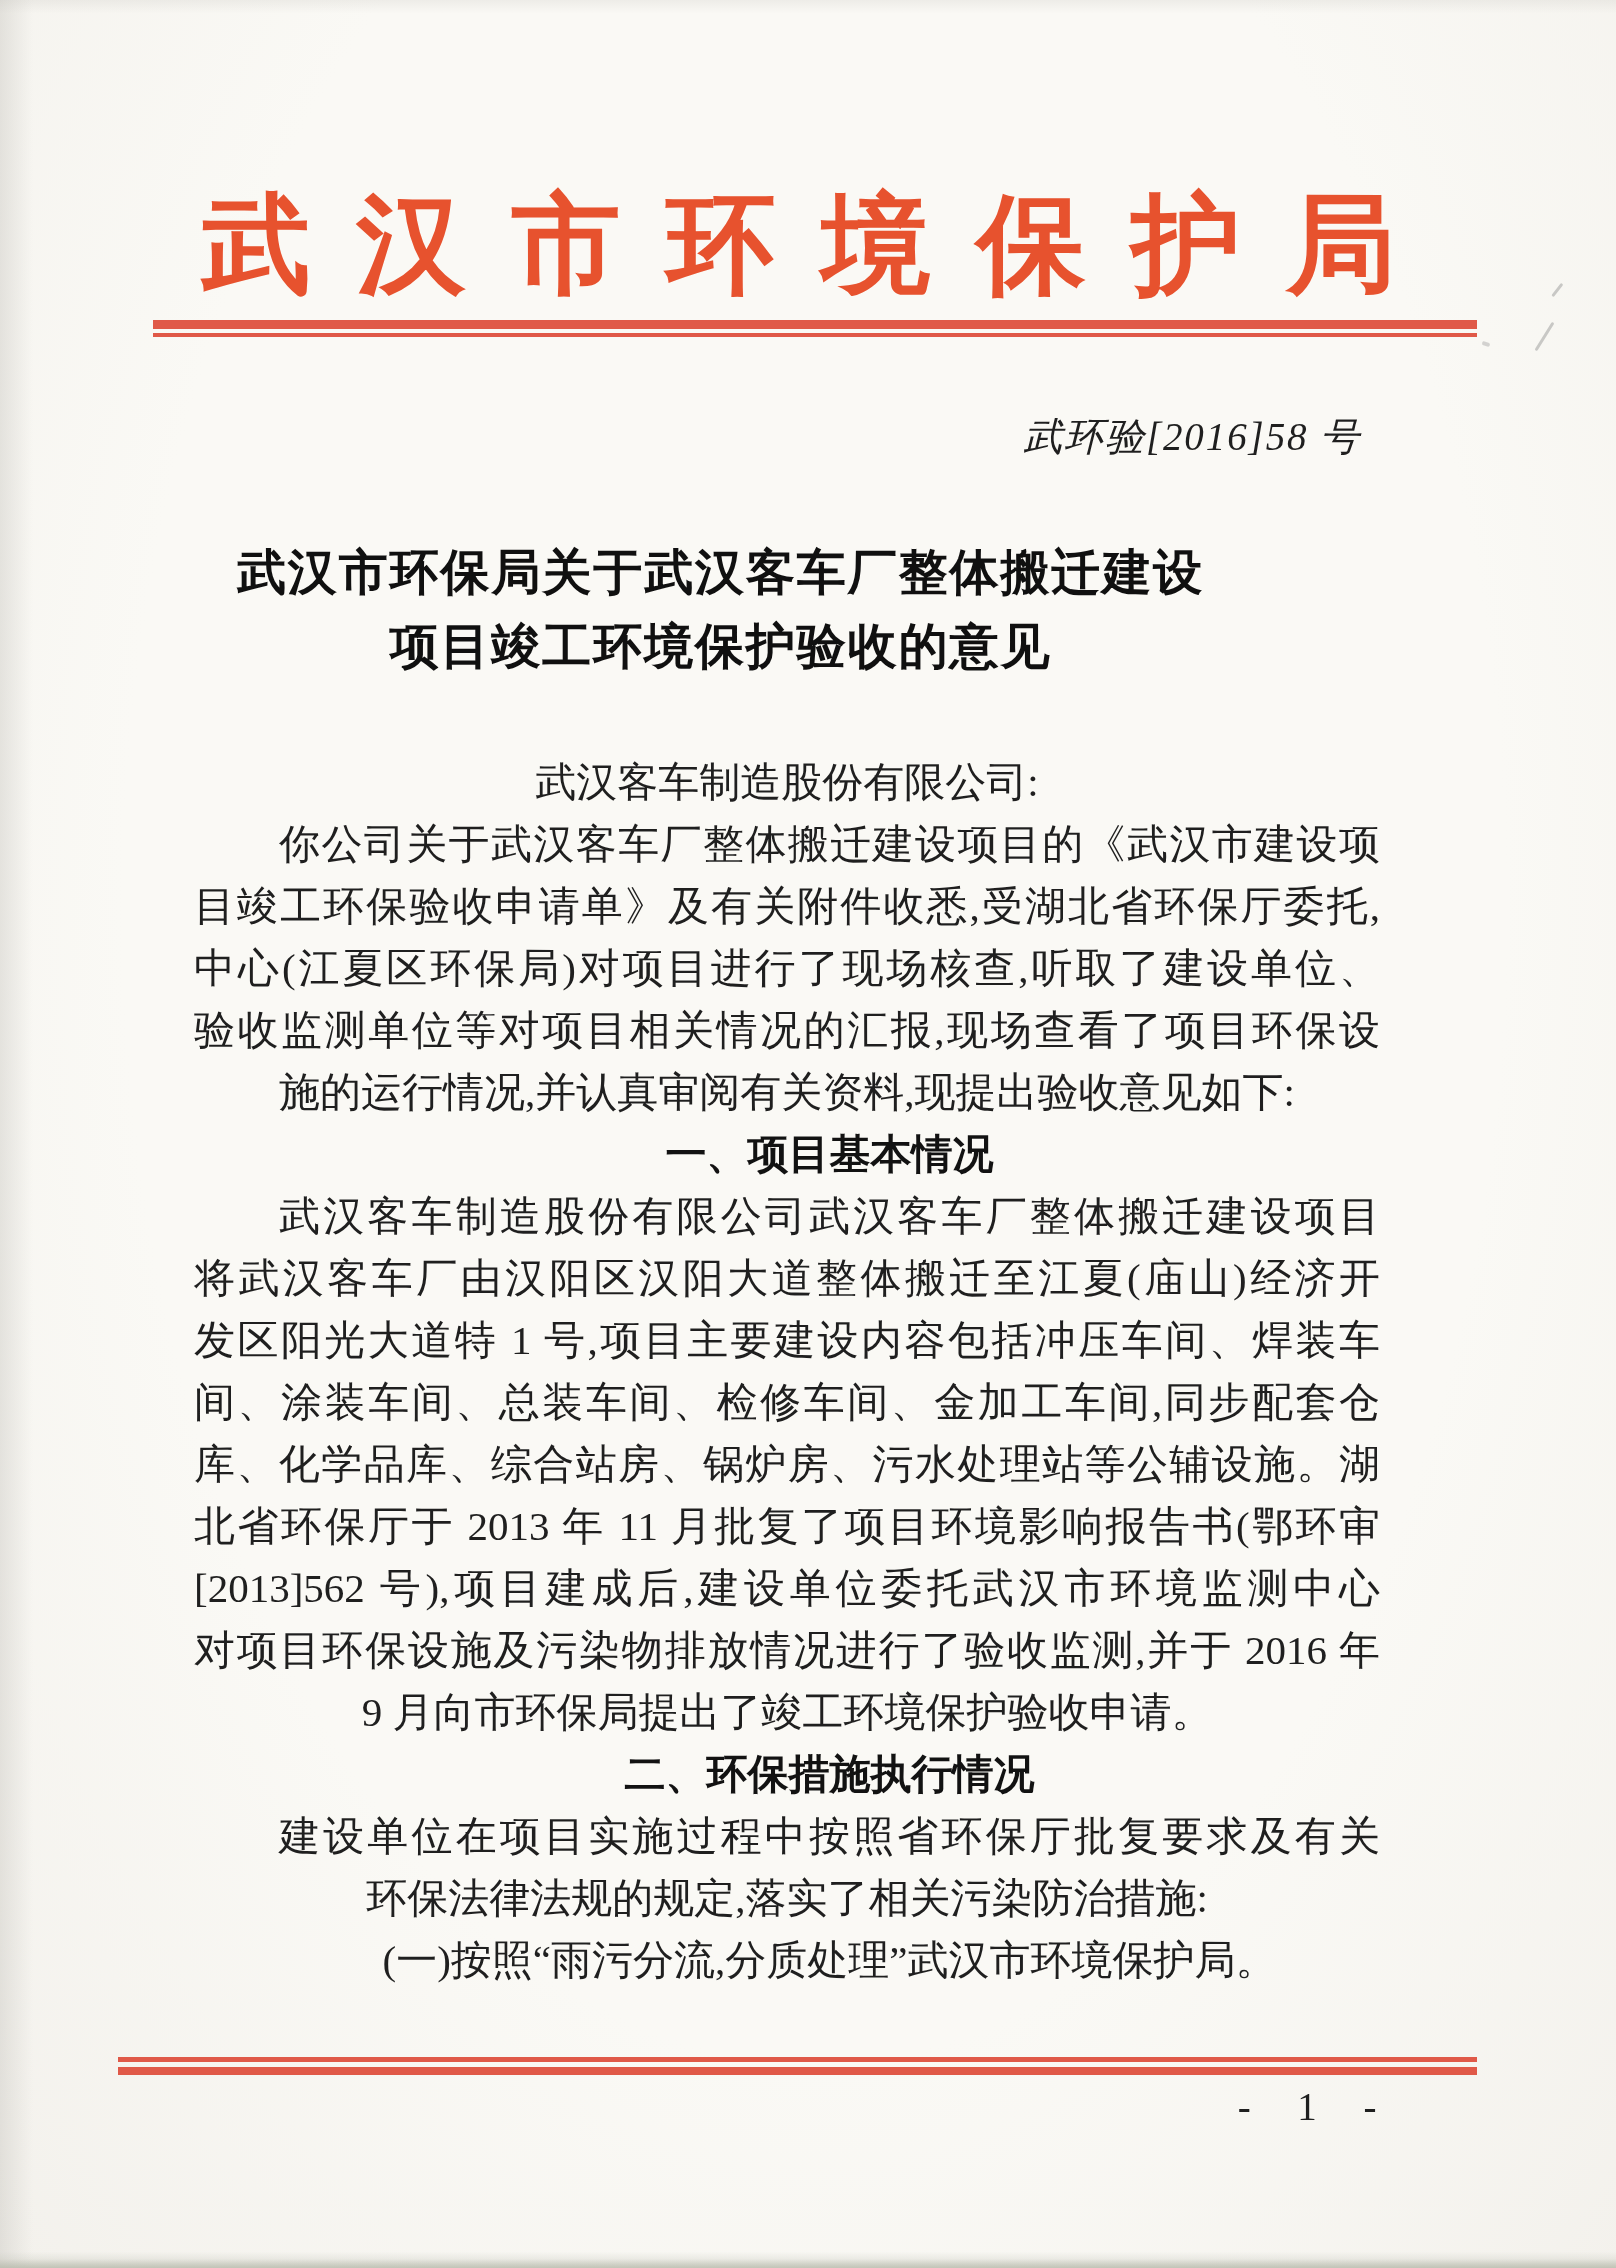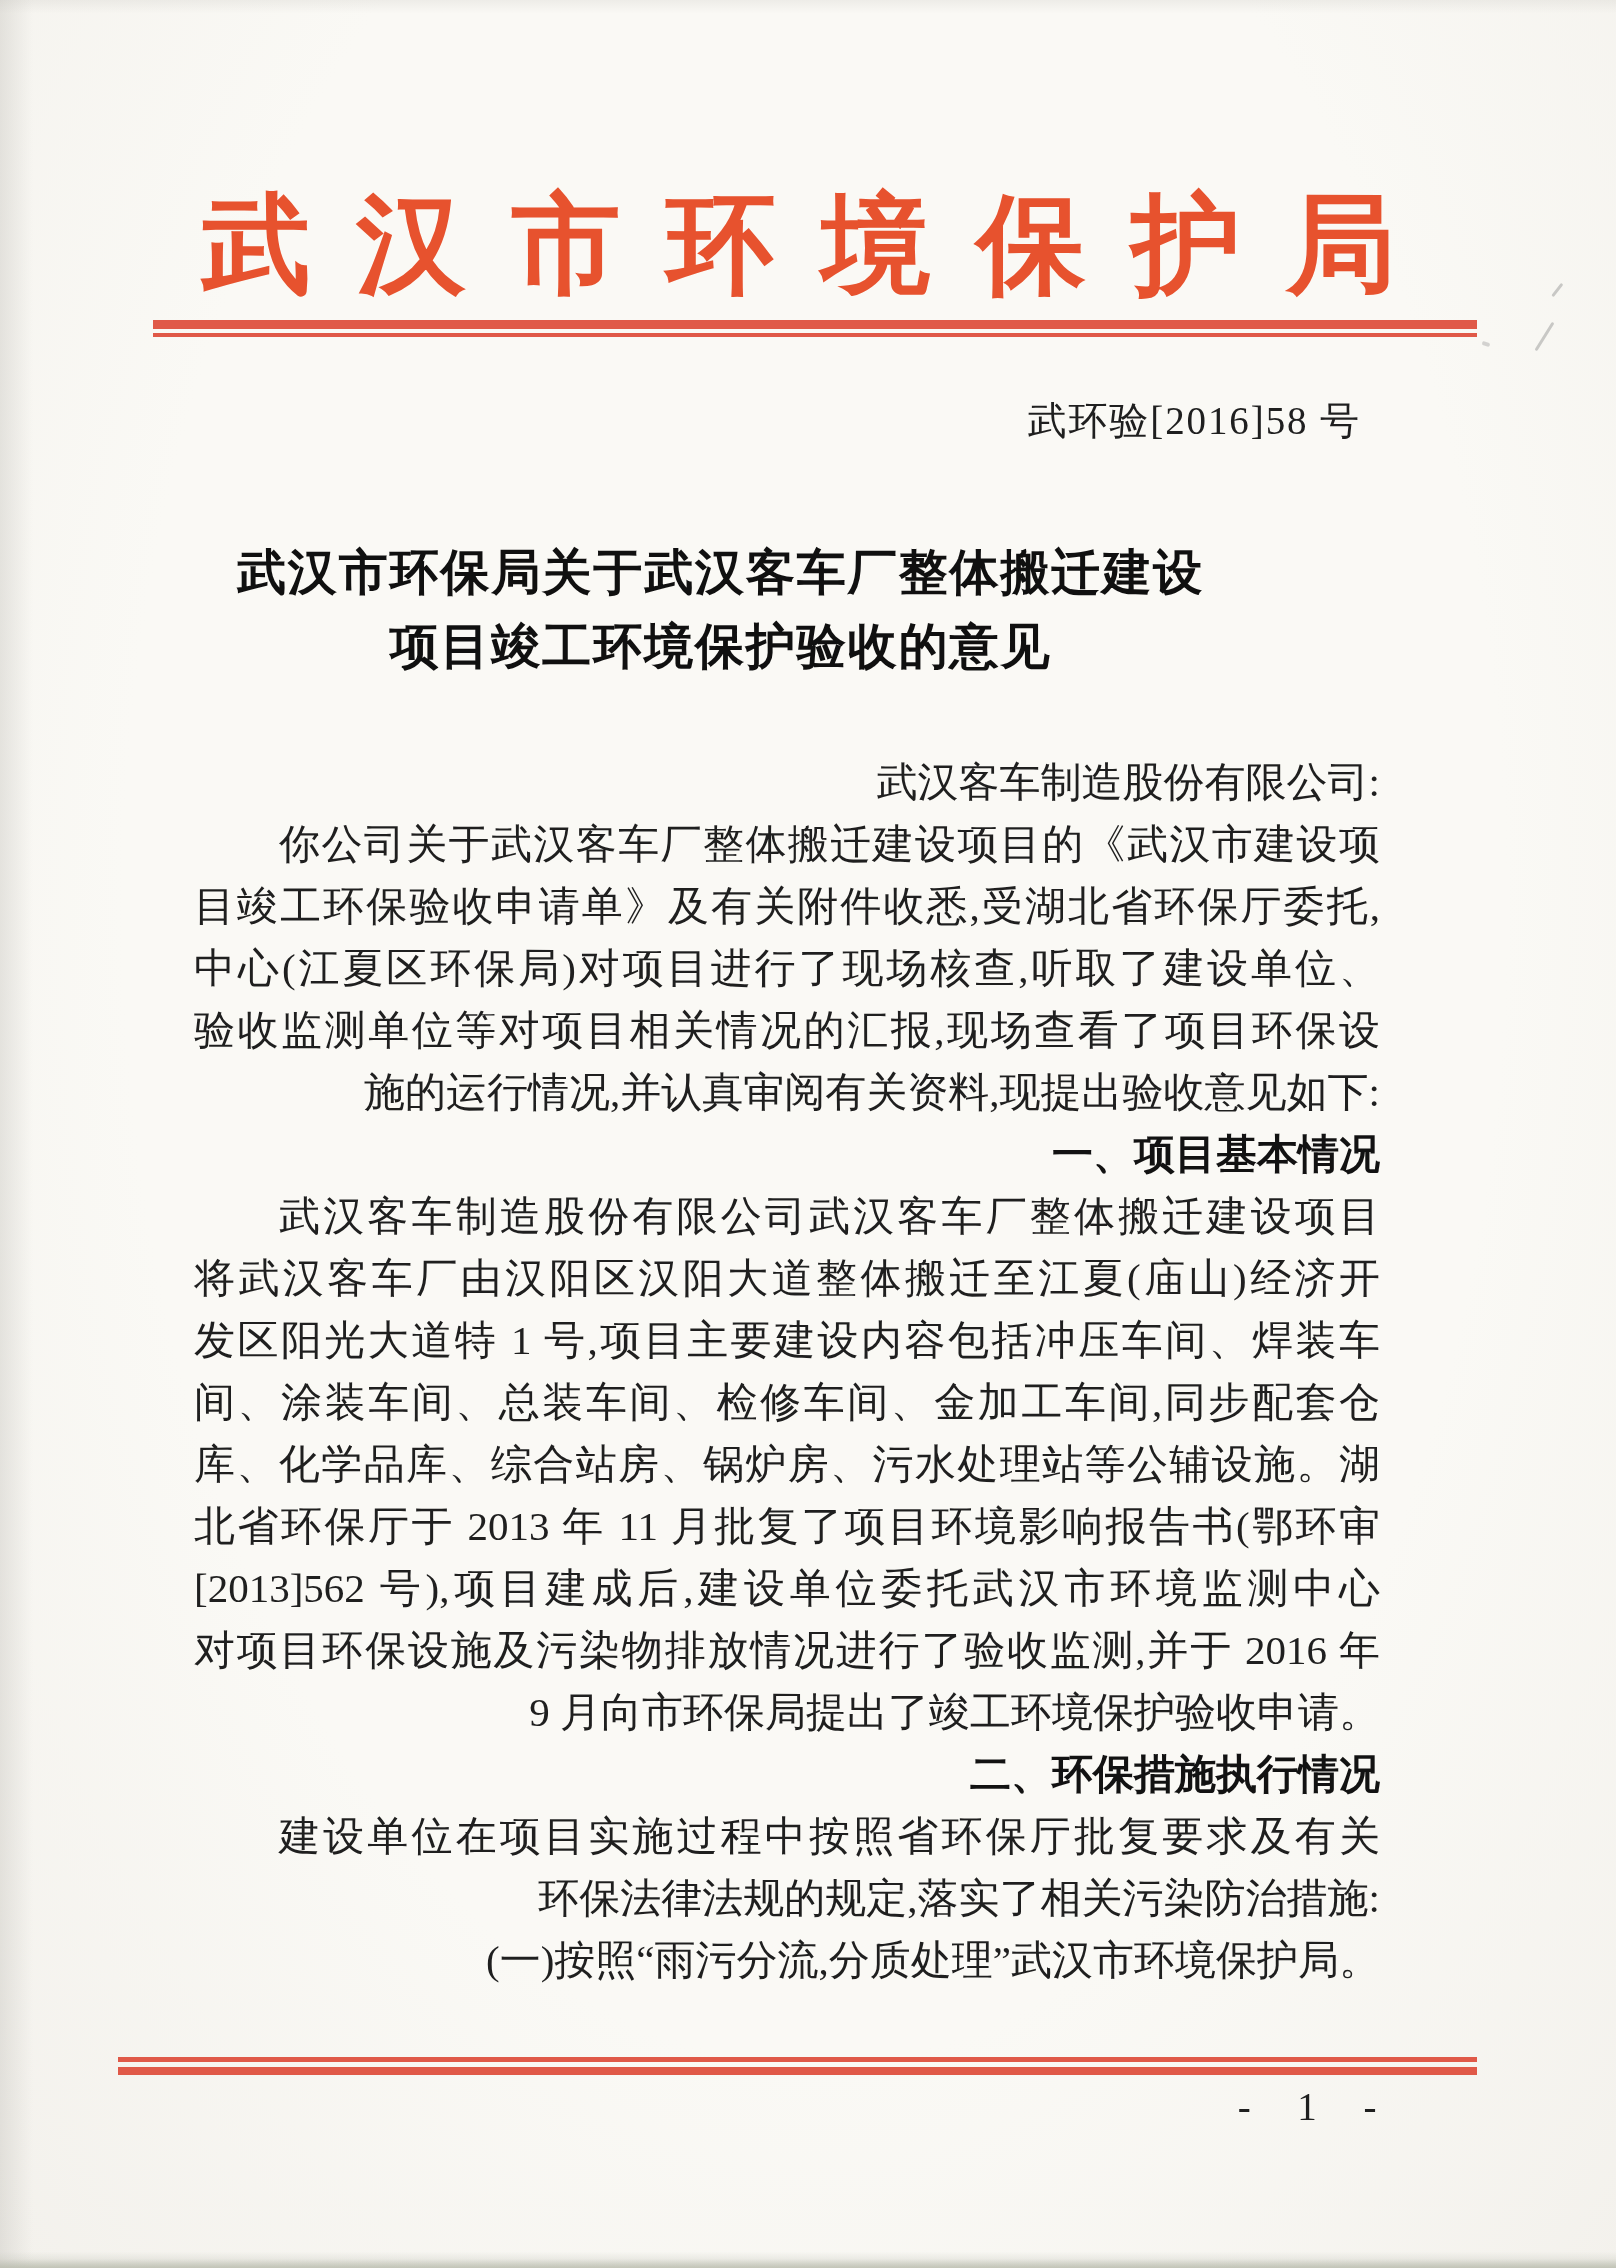--- a/index.html
+++ b/index.html
@@ -33,39 +33,40 @@
     color:var(--red-text);
     letter-spacing:46px;text-indent:46px;
     white-space:nowrap;
   }
   .header-rules{position:absolute;left:153px;top:320px;width:1324px;}
   .rule{background:var(--red-rule);}
   .rule.thick{height:8.7px;}
   .rule.thin{height:4.9px;}
   .header-rules .thin{margin-top:3.9px;}
   .doc-number{
-    position:absolute;top:394px;right:268px;
+    position:absolute;top:410px;right:268px;
     font-size:39px;color:var(--ink);letter-spacing:1.9px;
     white-space:nowrap;
+    font-style:italic;
   }
   
   .doc-title{
     position:absolute;top:536px;left:0;width:1441px;
     text-align:center;color:#101010;
     font-weight:bold;font-size:49px;line-height:74px;
     letter-spacing:1.9px;white-space:nowrap;
   }
   
   .doc-body{
     position:absolute;top:751px;left:194px;width:1186px;
     font-size:41px;line-height:62px;color:var(--ink);
   }
   .body-line{
     height:62px;white-space:nowrap;
-    text-align:right;
+    text-align:center;
   }
   .body-line.fill{
     white-space:normal;
     text-align:justify;text-align-last:justify;
     text-justify:inter-ideograph;
   }
   .body-line.indent{padding-left:85px;}
   .body-line.indent.fill{padding-left:85px;}
   .body-line.bold{font-weight:bold;color:#121212;}
   

